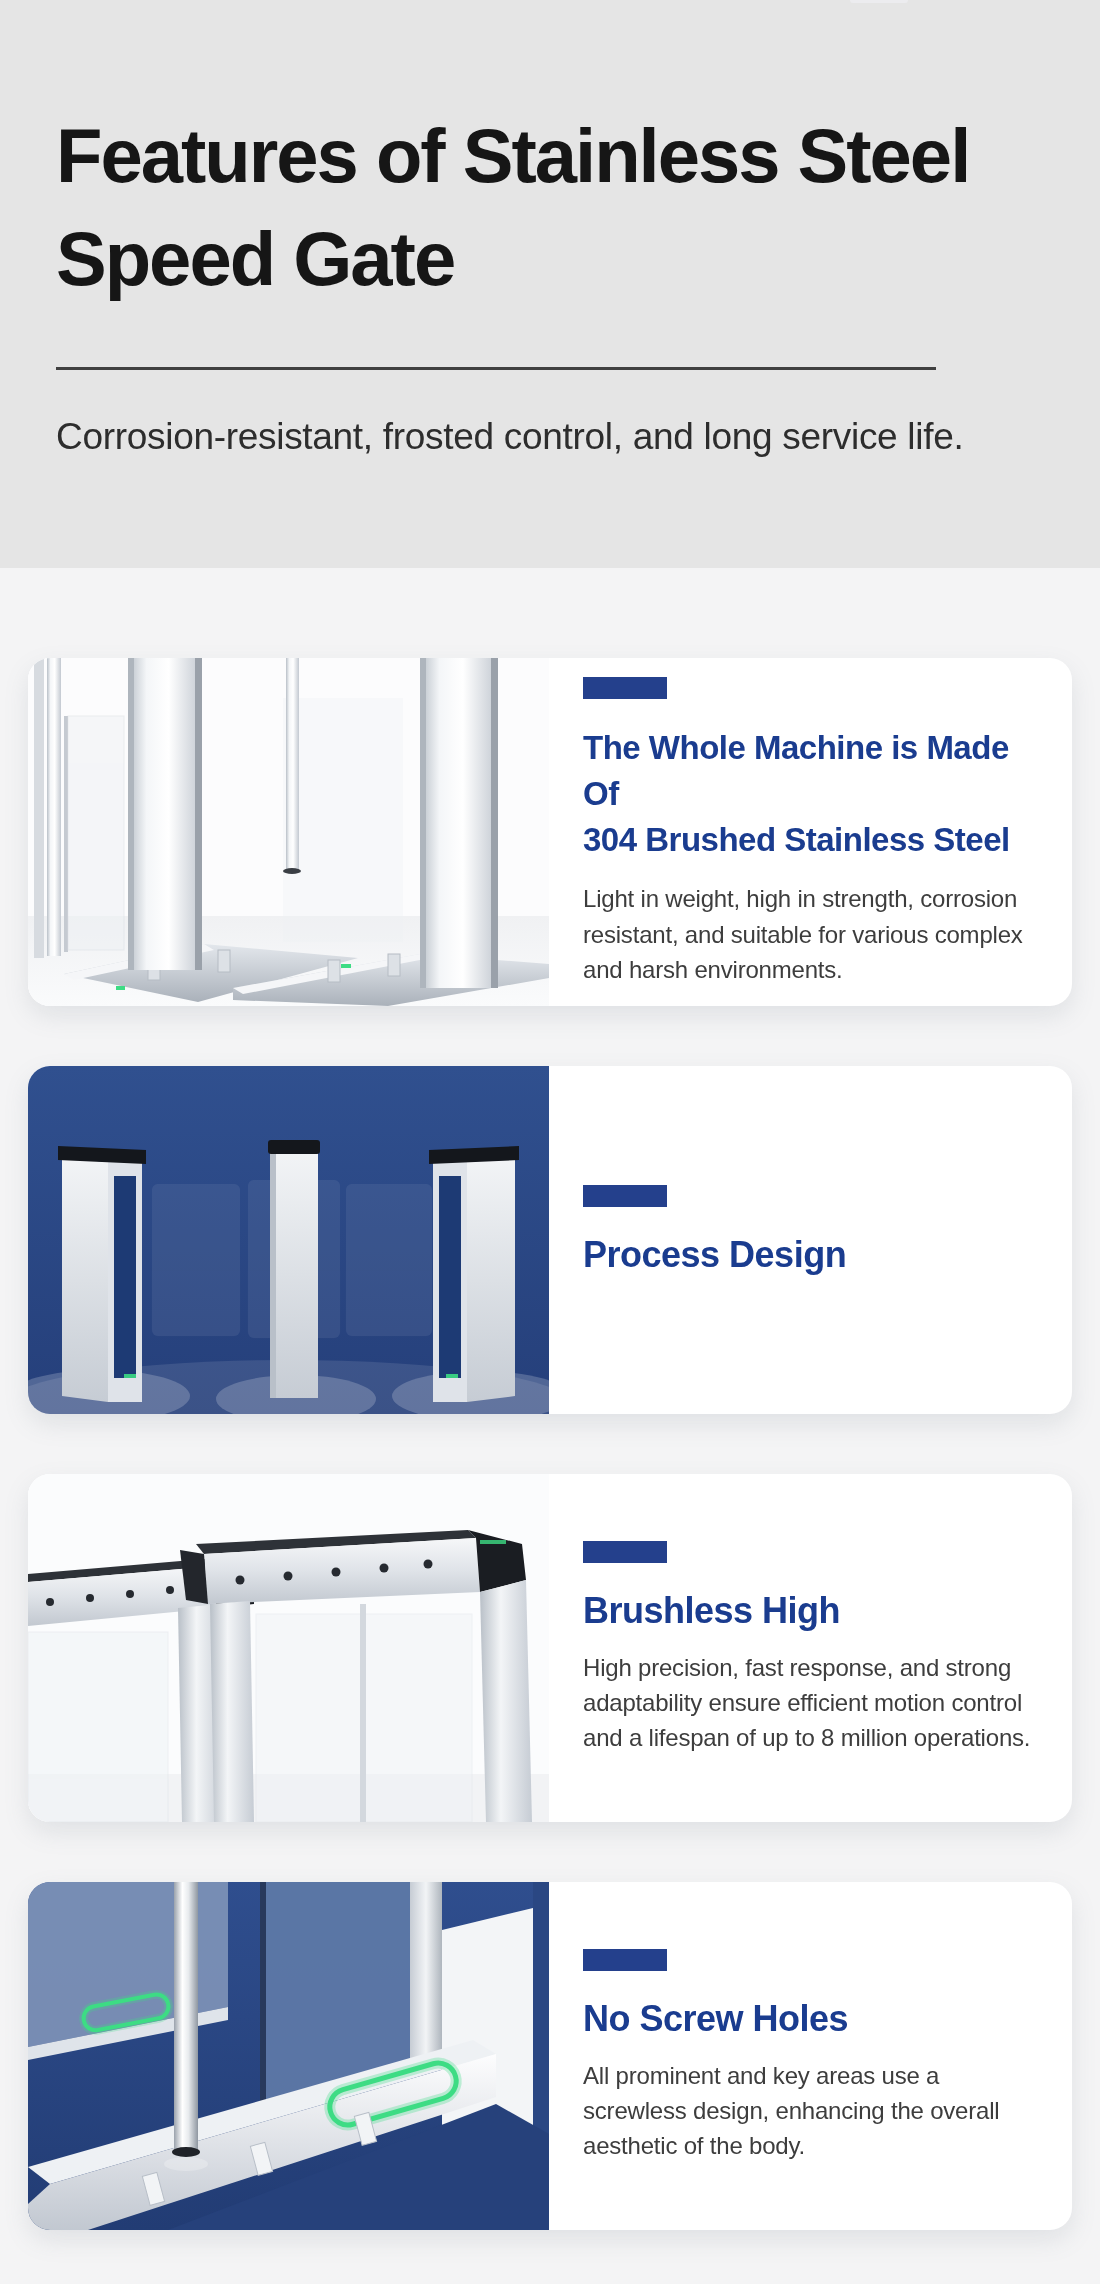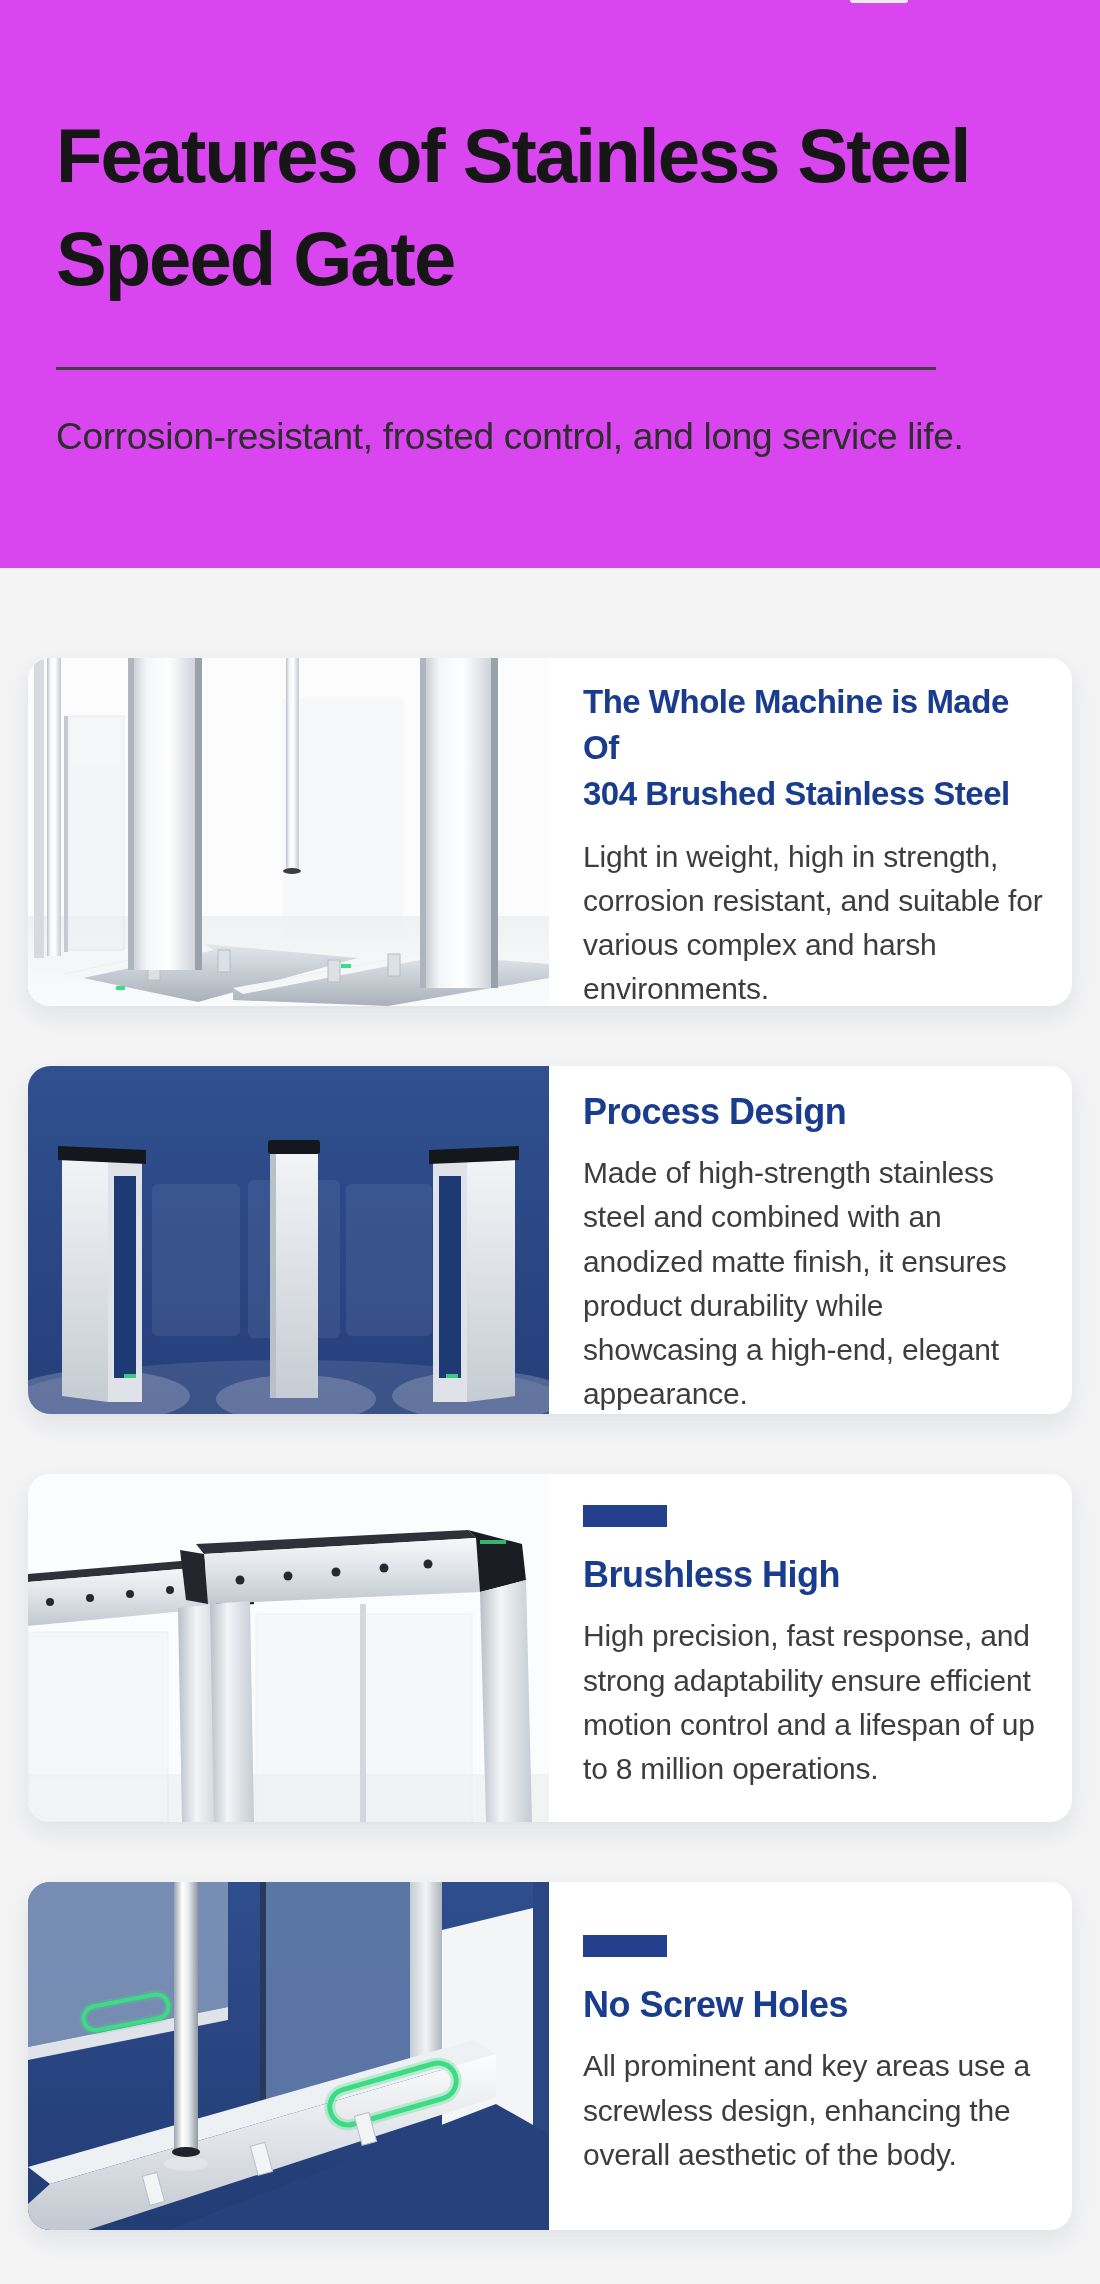--- a/index.html
+++ b/index.html
@@ -6,40 +6,40 @@
   body {
     width:1100px; height:2284px; position:relative;
     background:#ffffff;
     font-family:"Liberation Sans","DejaVu Sans",sans-serif;
     overflow:hidden;
   }
   .top-artifact { position:absolute; top:0; left:850px; width:58px; height:3px;
     background:#ececef; border-radius:0 0 4px 4px; }
 
   
-  .header { height:568px; box-sizing:border-box; padding:104px 56px 0 56px; background:#d946ef; }
+  .header { height:568px; box-sizing:border-box; padding:104px 56px 0 56px; background:#e5e5e5; }
   .page-title { margin:0; font-size:76px; line-height:1.36; font-weight:700;
     letter-spacing:-2px; color:#161616; white-space:pre-line; }
   .divider { margin-top:56px; width:880px; height:3px; background:#404040; }
   .subtitle { margin-top:46px; font-size:37px; letter-spacing:-0.3px; color:#2d2d2d; }
 
   
   .features { background:#f4f4f5; height:1716px; box-sizing:border-box; padding:90px 28px 0 28px; }
   .card { width:1044px; height:348px; background:#ffffff; border-radius:22px; overflow:hidden;
     display:flex; margin:0 0 60px 0; box-shadow:0 10px 24px rgba(120,128,140,0.16); }
   .card:last-child { margin-bottom:0; }
   .card-image { flex:0 0 521px; width:521px; position:relative; background:#fdfdfe; }
   .card-image svg { position:absolute; inset:0; width:100%; height:100%; display:block; }
   .card-text { flex:1; display:flex; flex-direction:column; justify-content:center;
     padding:0 28px 0 34px; box-sizing:border-box; }
   .accent-bar { width:84px; height:22px; background:#24408c; margin:0 0 26px 0; }
   .card-title { color:#1a3c8f; font-weight:700; margin:0 0 18px 0; white-space:pre-line; letter-spacing:-0.5px; }
   .card-title.t-sm { font-size:33px; line-height:1.4; }
   .card-title.t-lg { font-size:36px; line-height:1.2; }
-  .card-body { margin:0; font-size:30px; line-height:1.47; letter-spacing:-0.2px; color:#3d3d3d; }
+  .card-body { margin:0; font-size:24px; line-height:1.47; letter-spacing:-0.2px; color:#3d3d3d; }
 </style>
 </head>
 <body>
 
 <div class="top-artifact"></div>
 
 <header class="header">
   <h1 class="page-title">Features of Stainless Steel
 Speed Gate</h1>
   <div class="divider"></div>
@@ -134,21 +134,20 @@
         <rect x="411" y="110" width="22" height="202" fill="#1d3a74"></rect>
         <polygon points="439,96 487,92 487,330 439,336" fill="url(#mv2)"></polygon>
         <polygon points="401,84 491,80 491,94 401,98" fill="#14171c"></polygon>
         <rect x="96" y="308" width="12" height="4" fill="#3ddc84" opacity="0.9"></rect>
         <rect x="418" y="308" width="12" height="4" fill="#3ddc84" opacity="0.9"></rect>
       </svg>
     </div>
     <div class="card-text">
       <div class="accent-bar"></div>
       <h2 class="card-title t-lg">Process Design</h2>
-      <p class="card-body">Made of high-strength stainless steel and combined with an anodized matte finish, it ensures product durability while showcasing a high-end, elegant appearance.</p>
     </div>
   </article>
 
   <article class="card">
     <div class="card-image">
       <svg viewBox="0 0 521 348" preserveAspectRatio="xMidYMid slice" xmlns="http://www.w3.org/2000/svg">
         <defs>
           <linearGradient id="m3" x1="0" y1="0" x2="0" y2="1">
             <stop offset="0" stop-color="#f6f7f9"></stop>
               <stop offset="0.5" stop-color="#dfe3e8"></stop>

